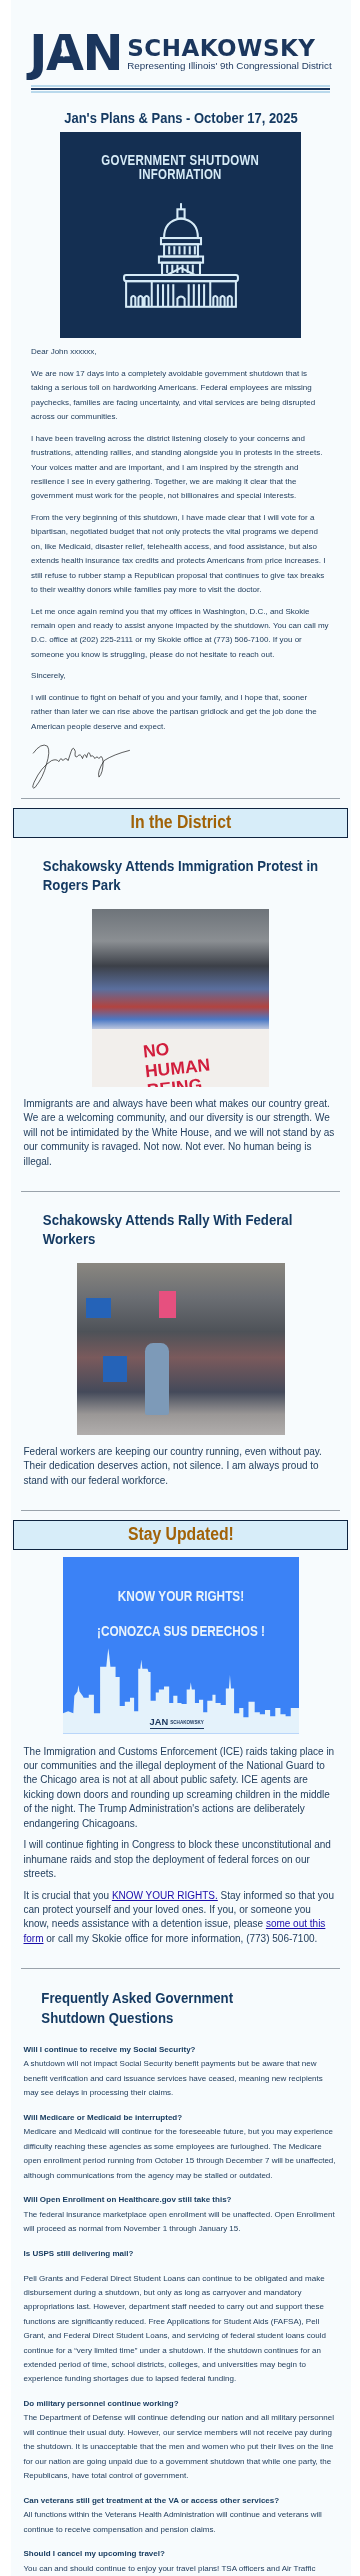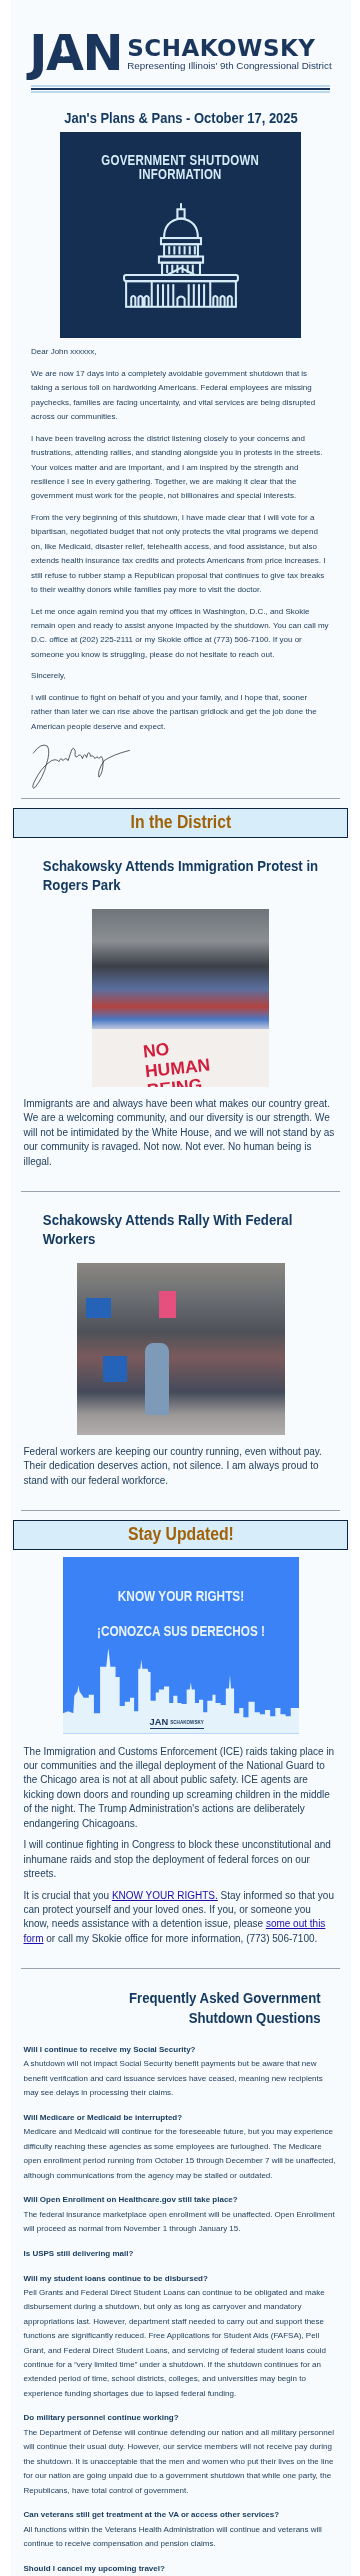--- a/index.html
+++ b/index.html
@@ -35,21 +35,21 @@
   .article-body { font-size: 10px; line-height: 14.4px; color: #24405f; padding: 10.3px 0 14.4px; }
   .article-body p { margin-bottom: 7.2px; }
   a.link { color: #1a0dab; text-decoration: underline; }
   .kyr { width: 236px; height: 177px; margin: 7.2px auto 0; background: #3b82f6; position: relative; overflow: hidden; }
   .kyr-line1, .kyr-line2 { position: absolute; left: 0; right: 0; text-align: center; color: #eaf4fb; font-weight: bold; font-size: 14.4px; transform: scaleX(0.82); }
   .kyr-line1 { top: 31px; }
   .kyr-line2 { top: 66px; }
   .kyr-logo { position: absolute; left: 87px; bottom: 5.2px; display: flex; align-items: center; gap: 2.1px; border-bottom: 1px solid #1b365d; padding-bottom: 1px; }
   .kyr-logo .j { color: #1b365d; font-weight: bold; font-size: 9.3px; }
   .kyr-logo .s { color: #1b365d; font-weight: bold; font-size: 4.6px; }
-  .faq-title { font-weight: bold; font-size: 15px; text-align: right; color: #153a62; line-height: 19.6px; padding: 19.6px 0 15.5px; }
+  .faq-title { font-weight: bold; font-size: 15px; text-align: left; color: #153a62; line-height: 19.6px; padding: 19.6px 0 15.5px; }
   .faq-title span { display: inline-block; transform: scaleX(0.88); }
   .faq-item { margin-bottom: 10.3px; font-size: 8px; line-height: 14.4px; color: #24405f; }
   .faq-q { font-weight: bold; color: #163a5e; }
 </style>
 </head>
 <body>
 
 <div class="page">
 <div class="container">
 
@@ -185,28 +185,27 @@
     <div class="faq-title"><span style="max-width:289px;">Frequently Asked Government Shutdown Questions</span></div>
     <div class="faq-item">
           <div class="faq-q">Will I continue to receive my Social Security?</div>
           <div>A shutdown will not impact Social Security benefit payments but be aware that new benefit verification and card issuance services have ceased, meaning new recipients may see delays in processing their claims.</div>
         </div>
     <div class="faq-item">
           <div class="faq-q">Will Medicare or Medicaid be interrupted?</div>
           <div>Medicare and Medicaid will continue for the foreseeable future, but you may experience difficulty reaching these agencies as some employees are furloughed. The Medicare open enrollment period running from October 15 through December 7 will be unaffected, although communications from the agency may be stalled or outdated.</div>
         </div>
     <div class="faq-item">
-          <div class="faq-q">Will Open Enrollment on Healthcare.gov still take place?</div>
+          <div class="faq-q">Will Open Enrollment on Healthcare.gov still take this?</div>
           <div>The federal insurance marketplace open enrollment will be unaffected. Open Enrollment will proceed as normal from November 1 through January 15.</div>
         </div>
     <div class="faq-item">
           <div class="faq-q">Is USPS still delivering mail?</div>
         </div>
     <div class="faq-item">
-          <div class="faq-q">Will my student loans continue to be disbursed?</div>
           <div>Pell Grants and Federal Direct Student Loans can continue to be obligated and make disbursement during a shutdown, but only as long as carryover and mandatory appropriations last. However, department staff needed to carry out and support these functions are significantly reduced. Free Applications for Student Aids (FAFSA), Pell Grant, and Federal Direct Student Loans, and servicing of federal student loans could continue for a “very limited time” under a shutdown. If the shutdown continues for an extended period of time, school districts, colleges, and universities may begin to experience funding shortages due to lapsed federal funding.</div>
         </div>
     <div class="faq-item">
           <div class="faq-q">Do military personnel continue working?</div>
           <div>The Department of Defense will continue defending our nation and all military personnel will continue their usual duty. However, our service members will not receive pay during the shutdown. It is unacceptable that the men and women who put their lives on the line for our nation are going unpaid due to a government shutdown that while one party, the Republicans, have total control of government.</div>
         </div>
     <div class="faq-item">
           <div class="faq-q">Can veterans still get treatment at the VA or access other services?</div>
           <div>All functions within the Veterans Health Administration will continue and veterans will continue to receive compensation and pension claims.</div>
         </div>

